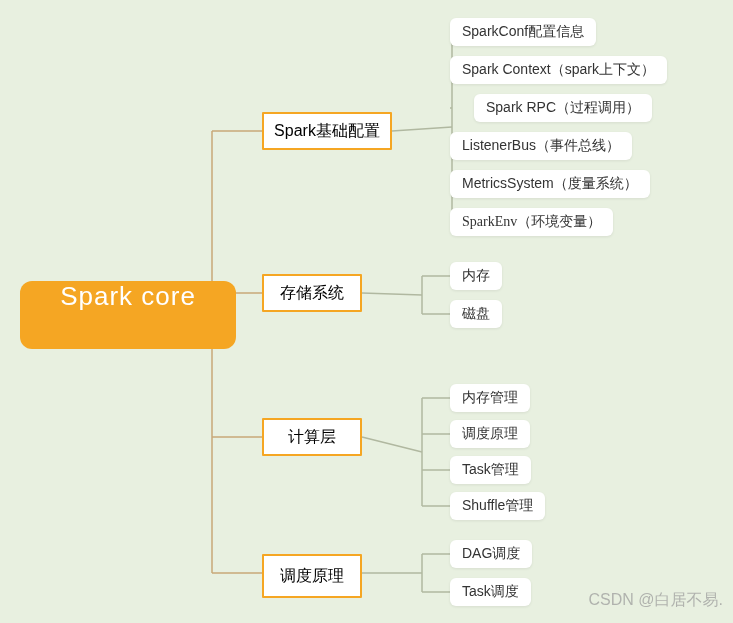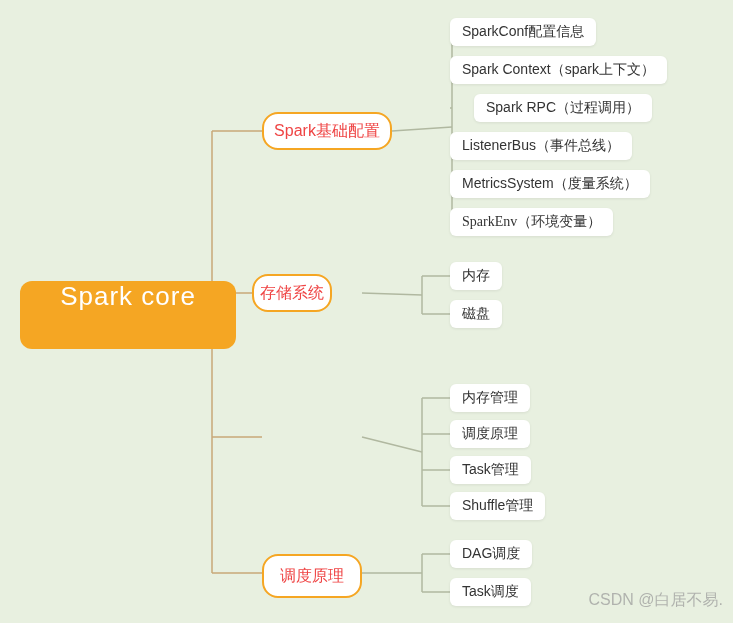--- a/index.html
+++ b/index.html
@@ -37,22 +37,22 @@
       font-weight: 500;
       letter-spacing: 1px;
       transform: translateY(-50%);
     }
 
     
     .branch-node {
       position: absolute;
       background: white;
       border: 2px solid #f5a623;
-      border-radius: 16px;
-      color: #ef4444;
+      border-radius: 1px;
+      color: #000000;
       font-size: 16px;
       font-weight: 500;
       display: flex;
       align-items: center;
       justify-content: center;
       padding: 6px 14px;
       white-space: nowrap;
     }
 
     
@@ -141,30 +141,33 @@
   <div class="leaf-node" id="l4" style="left:450px;top:132px;">
     <span>ListenerBus（事件总线）</span>
   </div>
   <div class="leaf-node" id="l5" style="left:450px;top:170px;">
     <span>MetricsSystem（度量系统）</span>
   </div>
   <div class="leaf-node" id="l6" style="left:450px;top:208px;font-family:Liberation Serif, serif;">
     <span>SparkEnv（环境变量）</span>
   </div>
 
-  <div class="branch-node" id="branch2" style="left:252px;top:274px;width:80px;height:38px;">
+  <div class="branch-node" id="branch2" style="left:262px;top:274px;width:100px;height:38px;">
     <span>存储系统</span>
   </div>
   <div class="leaf-node" id="l7" style="left:450px;top:262px;">
     <span>内存</span>
   </div>
   <div class="leaf-node" id="l8" style="left:450px;top:300px;">
     <span>磁盘</span>
   </div>
 
+  <div class="branch-node" id="branch3" style="left:262px;top:418px;width:100px;height:38px;">
+    <span>计算层</span>
+  </div>
   <div class="leaf-node" id="l9" style="left:450px;top:384px;align-items:center;">
     <span>内存管理</span>
   </div>
   <div class="leaf-node" id="l10" style="left:450px;top:420px;">
     <span>调度原理</span>
   </div>
   <div class="leaf-node" id="l11" style="left:450px;top:456px;">
     <span>Task管理</span>
   </div>
   <div class="leaf-node" id="l12" style="left:450px;top:492px;">

